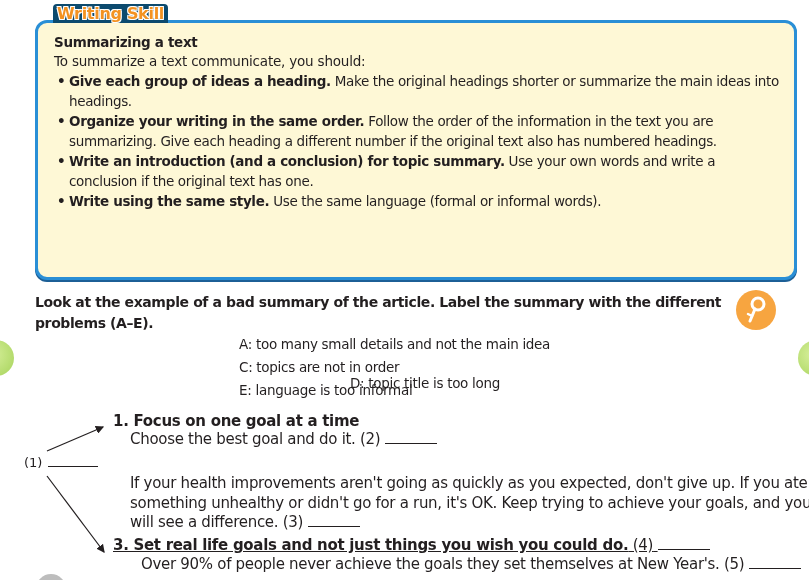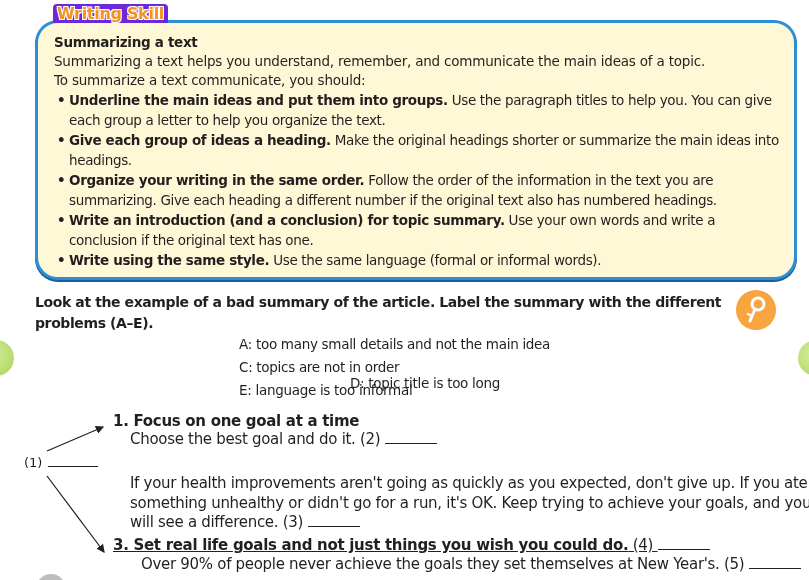--- a/index.html
+++ b/index.html
@@ -2,26 +2,26 @@
 <html><head>
 <meta charset="utf-8">
 <style>
   html, body { margin:0; padding:0; }
   body {
     width:809px; height:580px; overflow:hidden; background:#ffffff;
     font-family:"DejaVu Sans", sans-serif; color:#231f20; position:relative;
   }
   .skill-box {
     position:absolute; left:35px; top:20px; width:762px; height:260px;
-    background:#fef8d6; border:3px solid #2a8fd6; border-radius:23px;
+    background:#fef8d6; border:3px solid #2a8fd6; border-radius:12px;
     box-sizing:border-box; box-shadow: 0 2px 0 #1c5f96;
   }
   .skill-tab {
     position:absolute; left:53px; top:4px; padding:0 4px;
-    background:#6d28d9; border-radius:4px 4px 0 0;
+    background:#0c4a6e; border-radius:4px 4px 0 0;
     font-family:"DejaVu Sans", sans-serif; font-weight:bold; font-size:16px;
     color:#f39221; letter-spacing:-0.3px;
     text-shadow: -1px -1px 0 #fff, 1px -1px 0 #fff, -1px 1px 0 #fff, 1px 1px 0 #fff;
   }
   .skill-inner { position:absolute; left:16px; top:10px; width:730px; }
   .skill-title { font-size:13.5px; font-weight:bold; line-height:19px; letter-spacing:-0.3px; }
   .skill-p { font-size:13.5px; line-height:19px; letter-spacing:-0.2px; }
   .bullets { margin:0; padding:0; list-style:none; }
   .bullets li { position:relative; padding-left:15px; font-size:13.5px; line-height:19.5px; letter-spacing:-0.35px; margin-top:1px; }
   .bullets li::before { content:"•"; position:absolute; left:3px; top:0; font-weight:bold; }
@@ -57,24 +57,22 @@
   .s-head { font-weight:bold; }
   .blank { display:inline-block; width:52px; border-bottom:1px solid #231f20; height:1px; vertical-align:baseline; }
   svg.arrows { position:absolute; left:0; top:0; }
 </style>
 </head>
 <body>
 
 <div class="skill-box">
   <div class="skill-inner">
     <div class="skill-title">Summarizing a text</div>
-    <div class="skill-p">Summarizing a text helps you understand, remember, and communicate the main ideas of a topic.</div>
     <div class="skill-p">To summarize a text communicate, you should:</div>
     <ul class="bullets">
-      <li><b>Underline the main ideas and put them into groups.</b><span> Use the paragraph titles to help you. You can give each group a letter to help you organize the text.</span></li>
       <li><b>Give each group of ideas a heading.</b><span> Make the original headings shorter or summarize the main ideas into headings.</span></li>
       <li><b>Organize your writing in the same order.</b><span> Follow the order of the information in the text you are summarizing. Give each heading a different number if the original text also has numbered headings.</span></li>
       <li><b>Write an introduction (and a conclusion) for topic summary.</b><span> Use your own words and write a conclusion if the original text has one.</span></li>
       <li><b>Write using the same style.</b><span> Use the same language (formal or informal words).</span></li>
     </ul>
   </div>
 </div>
 <div class="skill-tab">Writing Skill</div>
 
 <div class="green-dot-left"></div>

